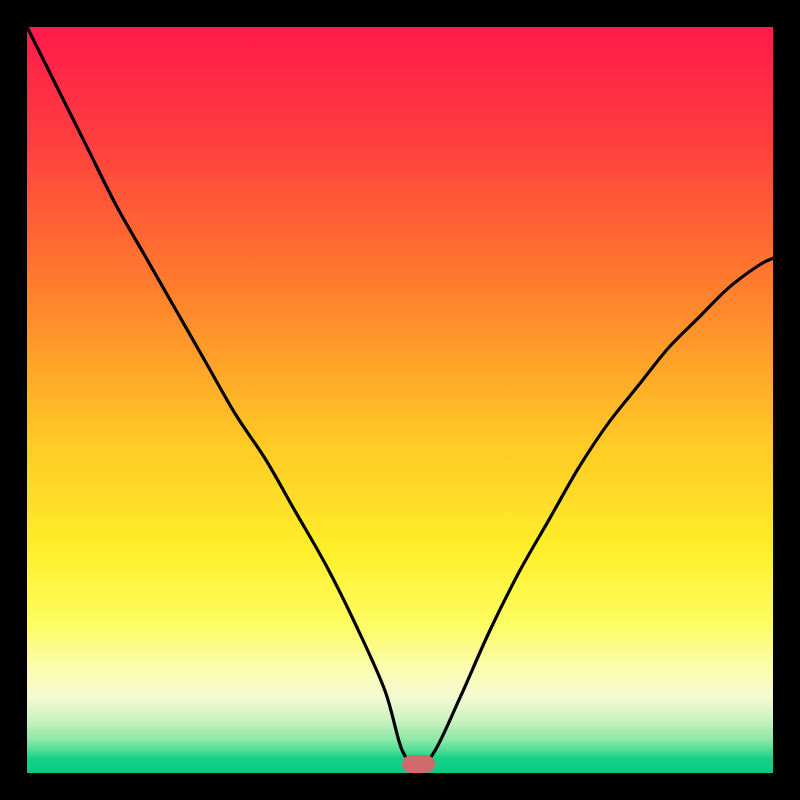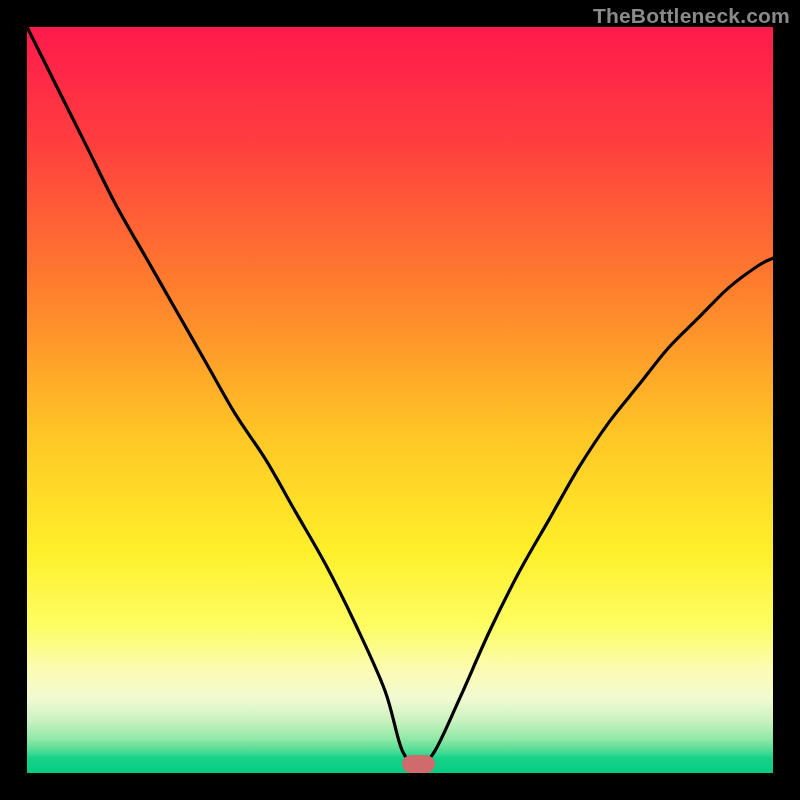--- a/index.html
+++ b/index.html
@@ -75,14 +75,13 @@
       <rect x="0" y="0" width="746" height="746" fill="url(#bg)"></rect>
     </svg>
 
     <svg class="curve" viewBox="0 0 746 746" preserveAspectRatio="none">
       <path id="curve-path" d="M 0.00 0.00 C 4.97 9.95, 19.89 39.79, 29.84 59.68 C 39.79 79.57, 49.73 99.47, 59.68 119.36 C 69.63 139.25, 79.57 160.39, 89.52 179.04 C 99.47 197.69, 109.41 213.85, 119.36 231.26 C 129.31 248.67, 139.25 266.07, 149.20 283.48 C 159.15 300.89, 169.09 318.29, 179.04 335.70 C 188.99 353.11, 198.93 371.76, 208.88 387.92 C 218.83 404.08, 228.77 416.52, 238.72 432.68 C 248.67 448.84, 258.61 467.49, 268.56 484.90 C 278.51 502.31, 288.45 518.47, 298.40 537.12 C 308.35 555.77, 318.29 575.66, 328.24 596.80 C 338.19 617.94, 350.25 642.80, 358.08 663.94 C 365.91 685.08, 369.64 711.19, 375.24 723.62 C 380.83 736.05, 386.18 738.54, 391.65 738.54 C 397.12 738.54, 401.22 734.81, 408.06 723.62 C 414.90 712.43, 423.60 691.29, 432.68 671.40 C 441.76 651.51, 452.57 625.40, 462.52 604.26 C 472.47 583.12, 482.41 563.23, 492.36 544.58 C 502.31 525.93, 512.25 509.77, 522.20 492.36 C 532.15 474.95, 542.09 456.30, 552.04 440.14 C 561.99 423.98, 571.93 409.06, 581.88 395.38 C 591.83 381.70, 601.77 370.51, 611.72 358.08 C 621.67 345.65, 631.61 331.97, 641.56 320.78 C 651.51 309.59, 661.45 300.89, 671.40 290.94 C 681.35 280.99, 691.29 269.80, 701.24 261.10 C 711.19 252.40, 723.62 243.69, 731.08 238.72 C 738.54 233.75, 743.51 232.50, 746.00 231.26" fill="none" stroke="#000" stroke-width="3.2" stroke-linecap="round" stroke-linejoin="round"></path>
     </svg>
 
     <div class="marker" id="marker" style="width: 32.824px; height: 18px; left: 375.238px; top: 728px;"></div>
   </div>
 
-  <div class="watermark">TheBottleneck.com</div>
 </div>
 
 </body></html>

